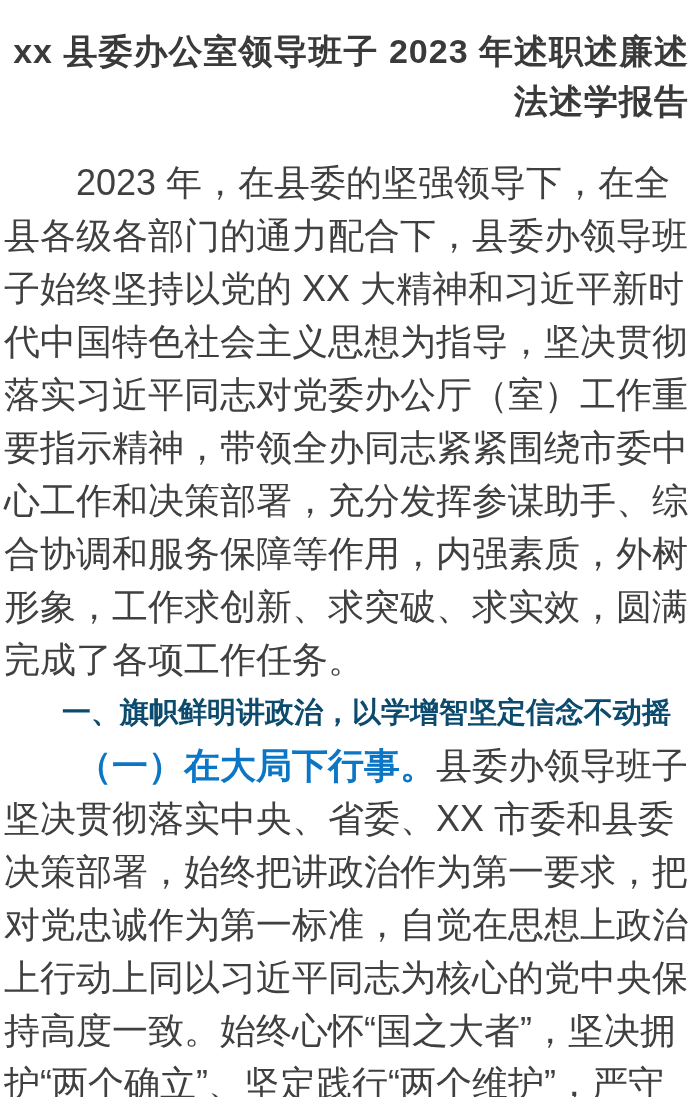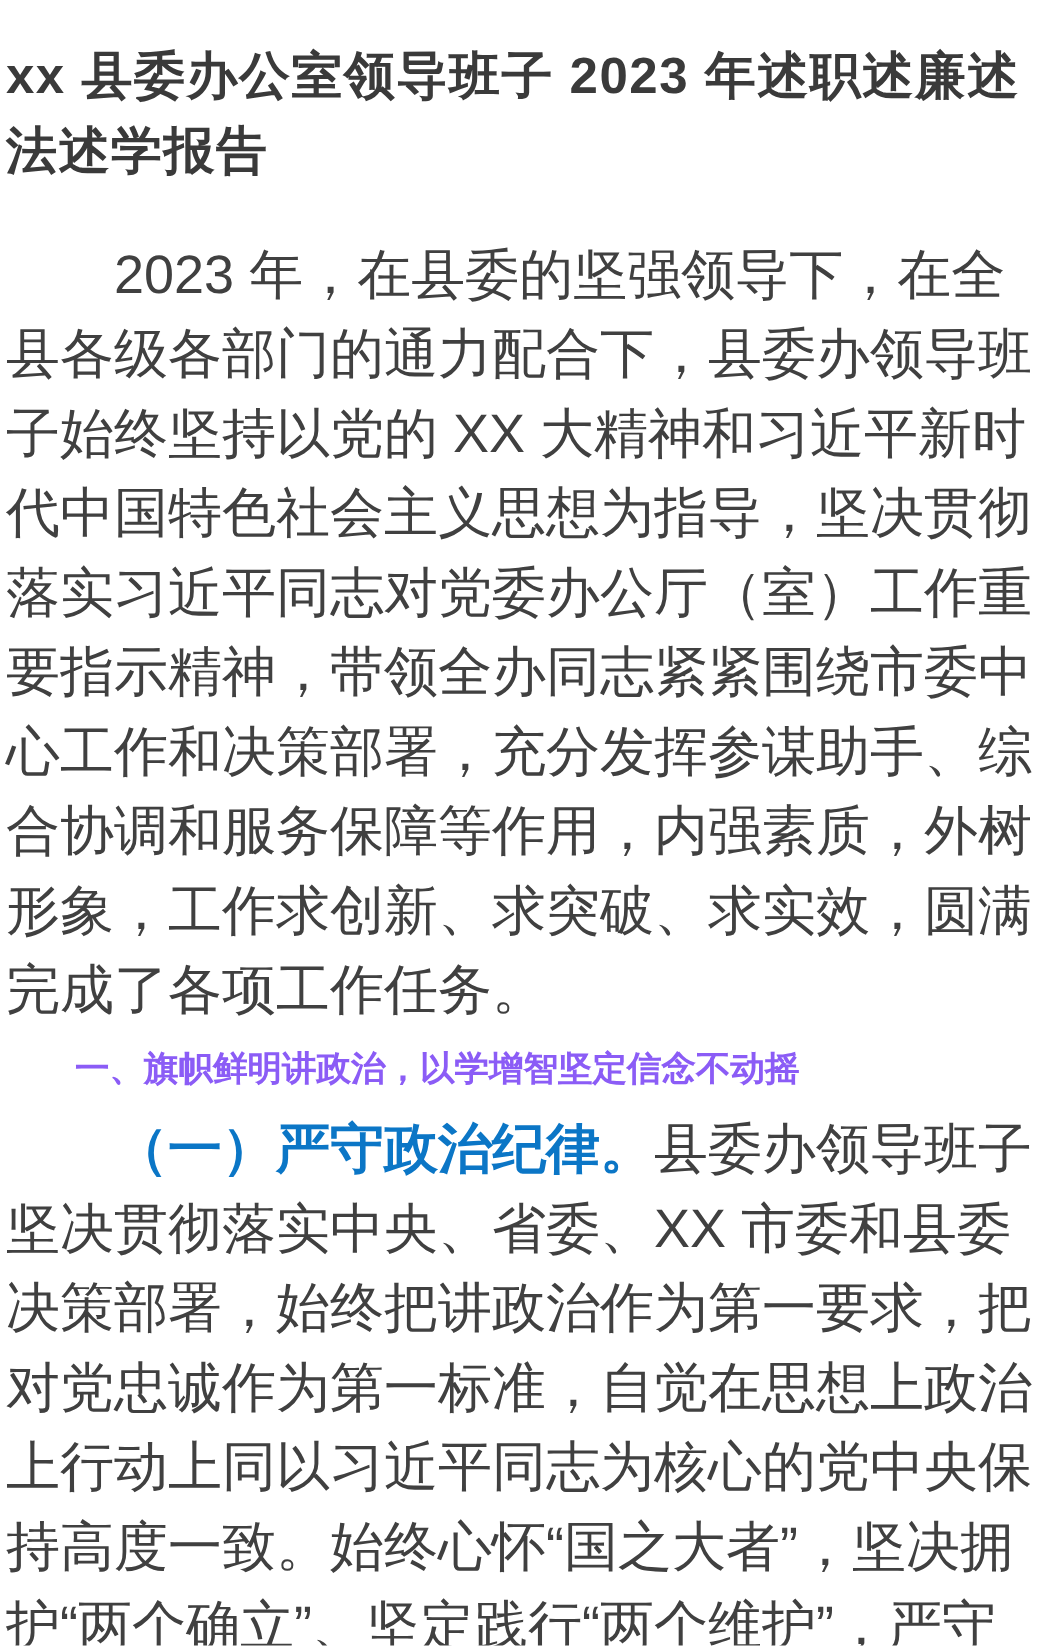--- a/index.html
+++ b/index.html
@@ -18,49 +18,49 @@
     width: 693px;
     height: 1097px;
     padding: 26px 4px 30px 4px;
     background: #ffffff;
   }
   .doc-title {
     margin: 0 0 30px 0;
     font-size: 34px;
     line-height: 50px;
     font-weight: 700;
-    text-align: left;
+    text-align: right;
     color: #3a3a3a;
     letter-spacing: 1px;
   }
   .body-para {
     margin: 0;
     font-size: 36px;
     line-height: 53px;
     color: #404040;
     text-indent: 2em;
     font-weight: 400;
   }
   .section-heading {
     margin: 0;
-    font-size: 23px;
+    font-size: 29px;
     line-height: 53px;
-    color: #8b5cf6;
+    color: #0c4a6e;
     font-weight: 700;
     text-indent: 2em;
   }
   .lead-blue {
     color: #0b76c6;
     font-weight: 700;
   }
 </style>
 </head>
 <body>
 
 <div class="page">
   <h1 class="doc-title">xx 县委办公室领导班子 2023 年述职述廉述法述学报告</h1>
 
   <p class="body-para">2023 年，在县委的坚强领导下，在全县各级各部门的通力配合下，县委办领导班子始终坚持以党的 XX 大精神和习近平新时代中国特色社会主义思想为指导，坚决贯彻落实习近平同志对党委办公厅（室）工作重要指示精神，带领全办同志紧紧围绕市委中心工作和决策部署，充分发挥参谋助手、综合协调和服务保障等作用，内强素质，外树形象，工作求创新、求突破、求实效，圆满完成了各项工作任务。</p>
 
   <h2 class="section-heading">一、旗帜鲜明讲政治，以学增智坚定信念不动摇</h2>
 
-  <p class="body-para"><span class="lead-blue">（一）严守政治纪律。</span><span>县委办领导班子坚决贯彻落实中央、省委、XX 市委和县委决策部署，始终把讲政治作为第一要求，把对党忠诚作为第一标准，自觉在思想上政治上行动上同以习近平同志为核心的党中央保持高度一致。始终心怀“国之大者”，坚决拥护“两个确立”、坚定践行“两个维护”，严守政治纪律、严明政治规矩，自觉从政治上考量、在大局下行事，在服务全县中心大局中找准党办的政治机关定位，切实提升“三服务”工作的政治站位，始终做政治上的“明白人”。</span></p>
+  <p class="body-para"><span class="lead-blue">（一）在大局下行事。</span><span>县委办领导班子坚决贯彻落实中央、省委、XX 市委和县委决策部署，始终把讲政治作为第一要求，把对党忠诚作为第一标准，自觉在思想上政治上行动上同以习近平同志为核心的党中央保持高度一致。始终心怀“国之大者”，坚决拥护“两个确立”、坚定践行“两个维护”，严守政治纪律、严明政治规矩，自觉从政治上考量、在大局下行事，在服务全县中心大局中找准党办的政治机关定位，切实提升“三服务”工作的政治站位，始终做政治上的“明白人”。</span></p>
 </div>
 
 </body></html>

